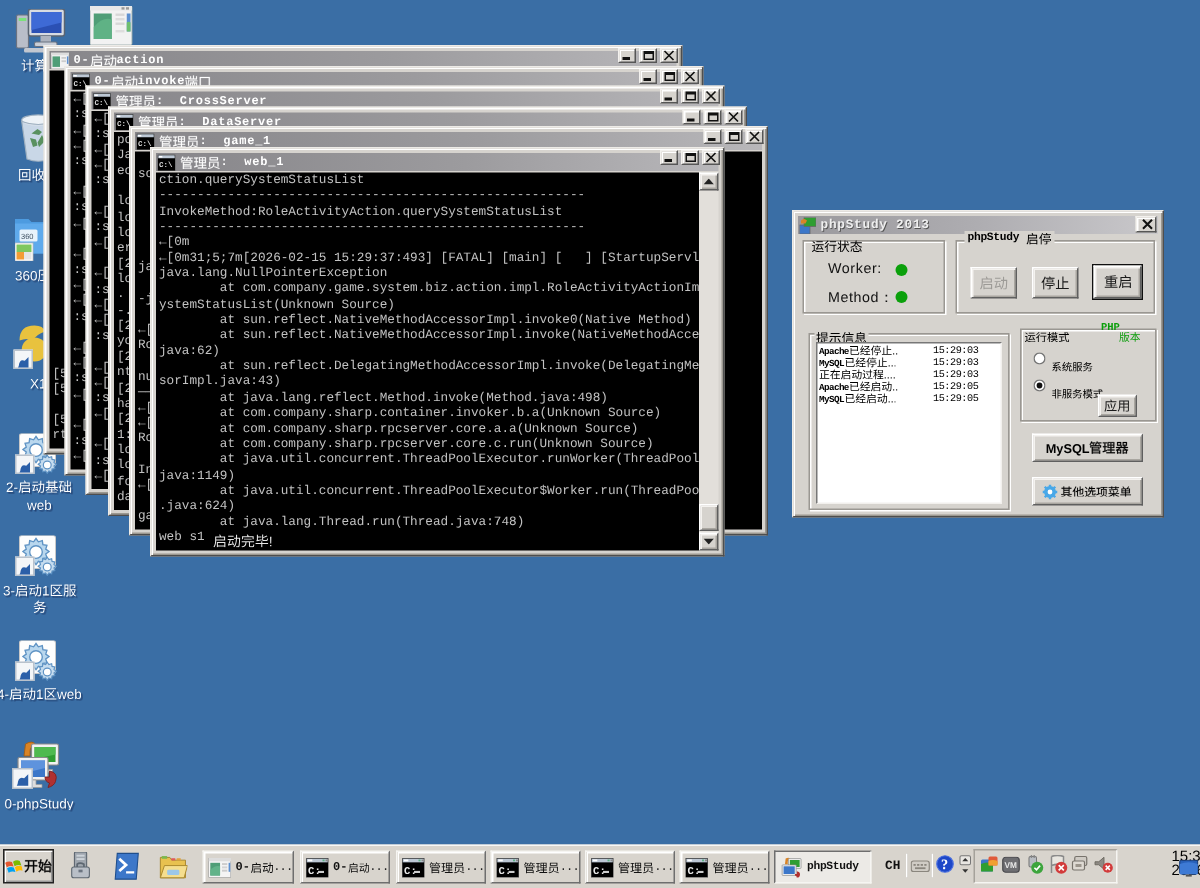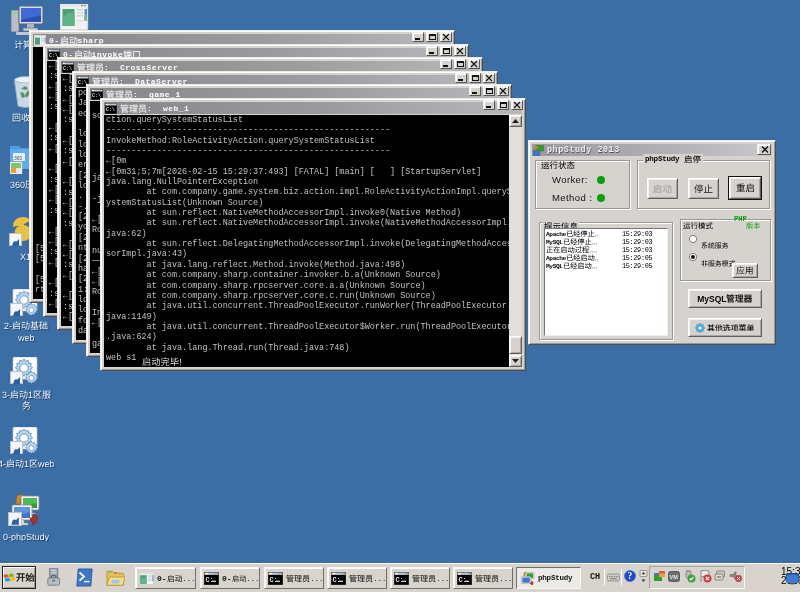--- a/index.html
+++ b/index.html
@@ -208,21 +208,21 @@
 <rect x="1" y="2.6" width="5" height="7" fill="#4F9E77"></rect>
 <rect x="7" y="3" width="3" height="1.2" fill="#CCC"></rect>
         <rect x="7" y="5.2" width="3" height="1.2" fill="#CCC"></rect>
 <rect x="10.6" y="2.6" width="1" height="5" fill="#5B8FD0"></rect>
 </svg>
       <span class="ttl">0-</span>
       <svg style="margin-top:0px" width="18.0" height="9.0" viewBox="0 0 18.0 9.0">
         <path transform="translate(0.00,7.92) scale(0.009000,-0.009000)" fill="#ffffff" stroke="#ffffff" stroke-width="15" d="M276 311V-75H349V-11H810V-73H887V311ZM349 57V241H810V57ZM436 821C457 783 482 733 495 697H154V456C154 310 143 111 36 -31C53 -40 85 -67 97 -82C203 58 227 264 230 418H869V697H541L575 708C562 744 534 800 507 841ZM230 627H793V488H230Z"></path>
         <path transform="translate(9.00,7.92) scale(0.009000,-0.009000)" fill="#ffffff" stroke="#ffffff" stroke-width="15" d="M89 758V691H476V758ZM653 823C653 752 653 680 650 609H507V537H647C635 309 595 100 458 -25C478 -36 504 -61 517 -79C664 61 707 289 721 537H870C859 182 846 49 819 19C809 7 798 4 780 4C759 4 706 4 650 10C663 -12 671 -43 673 -64C726 -68 781 -68 812 -65C844 -62 864 -53 884 -27C919 17 931 159 945 571C945 582 945 609 945 609H724C726 680 727 752 727 823ZM89 44 90 45V43C113 57 149 68 427 131L446 64L512 86C493 156 448 275 410 365L348 348C368 301 388 246 406 194L168 144C207 234 245 346 270 451H494V520H54V451H193C167 334 125 216 111 183C94 145 81 118 65 113C74 95 85 59 89 44Z"></path>
       </svg>
-      <span class="ttl">sharp</span>
+      <span class="ttl">action</span>
     </div>
 <div class="btns" style="right:2px">
 <div class="wb">
         <div class="abs" style="left:2px;bottom:1px;width:5px;height:2px;background:#111"></div>
       </div>
 <div class="wb">
         <div class="abs" style="left:2px;top:1px;width:7px;height:6px;border:1px solid #111;border-top-width:2px;background:#D6D3CE"></div>
       </div>
 <div class="wb">
         <svg width="10" height="8" viewBox="0 0 10 8" style="position:absolute;left:0;top:0">
@@ -474,21 +474,21 @@
 ←[
 ←[
 Ro
 
 In
 ←[
 
 ga</div>
 </div>
 </div>
-<div class="win" style="left:100px;top:98px;width:426px;height:273px">
+<div class="win" style="left:100px;top:98px;width:383px;height:273px">
 <div class="tbar">
       <svg width="12" height="11" viewBox="0 0 12 11" style="margin:0 3px 0 1px">
 <rect x="0" y="0" width="12" height="11" fill="#000" stroke="#888" stroke-width="0.5"></rect>
 <rect x="0.5" y="0.5" width="11" height="2" fill="#BCC7D4"></rect>
 <rect x="1" y="1" width="2.2" height="1" fill="#fff"></rect>
 <text x="1" y="8.2" font-family="Liberation Mono" font-weight="bold" font-size="5" fill="#DDD">C:\</text>
 </svg>
       <svg style="margin-top:0px" width="27.0" height="9.0" viewBox="0 0 27.0 9.0">
         <path transform="translate(0.00,7.92) scale(0.009000,-0.009000)" fill="#ffffff" stroke="#ffffff" stroke-width="15" d="M211 438V-81H287V-47H771V-79H845V168H287V237H792V438ZM771 12H287V109H771ZM440 623C451 603 462 580 471 559H101V394H174V500H839V394H915V559H548C539 584 522 614 507 637ZM287 380H719V294H287ZM167 844C142 757 98 672 43 616C62 607 93 590 108 580C137 613 164 656 189 703H258C280 666 302 621 311 592L375 614C367 638 350 672 331 703H484V758H214C224 782 233 806 240 830ZM590 842C572 769 537 699 492 651C510 642 541 626 554 616C575 640 595 669 612 702H683C713 665 742 618 755 589L816 616C805 640 784 672 761 702H940V758H638C648 781 656 805 663 829Z"></path>
         <path transform="translate(9.00,7.92) scale(0.009000,-0.009000)" fill="#ffffff" stroke="#ffffff" stroke-width="15" d="M476 540H629V411H476ZM694 540H847V411H694ZM476 728H629V601H476ZM694 728H847V601H694ZM318 22V-47H967V22H700V160H933V228H700V346H919V794H407V346H623V228H395V160H623V22ZM35 100 54 24C142 53 257 92 365 128L352 201L242 164V413H343V483H242V702H358V772H46V702H170V483H56V413H170V141C119 125 73 111 35 100Z"></path>

